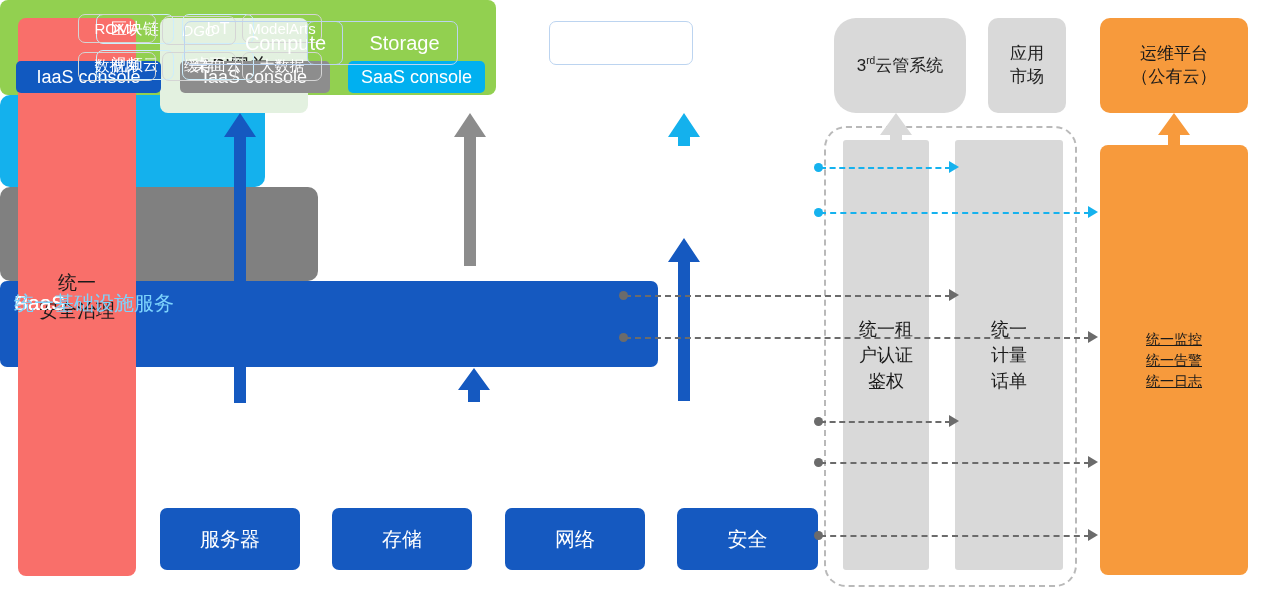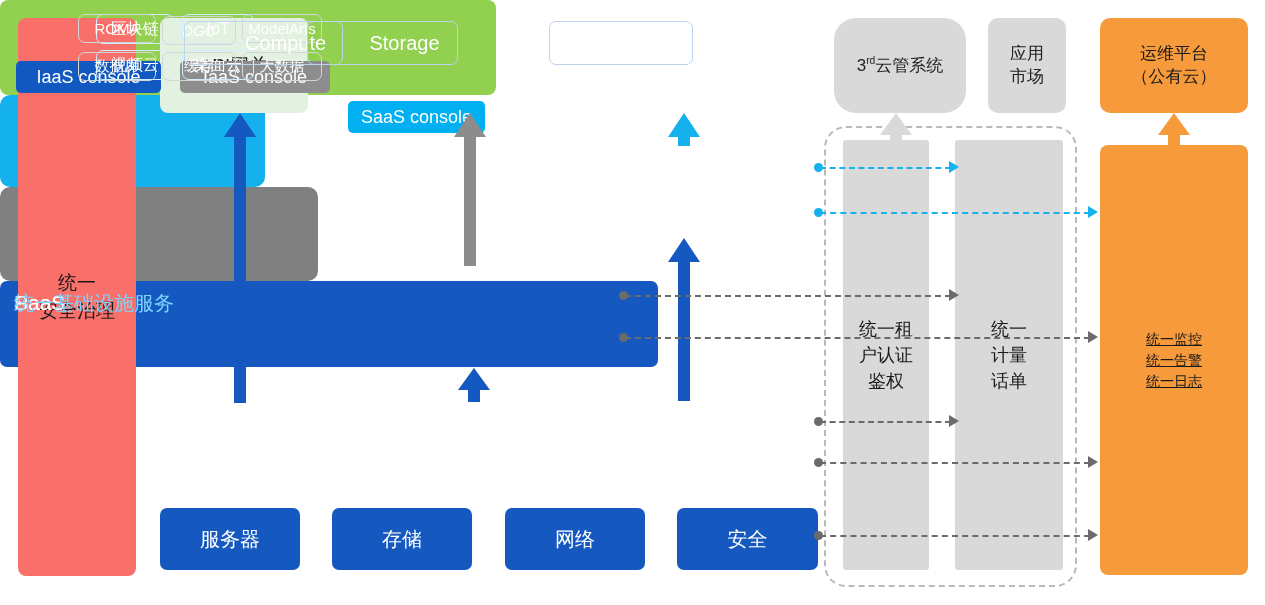--- a/index.html
+++ b/index.html
@@ -15,21 +15,21 @@
   #api-gateway{left:160px;top:18px;width:148px;height:95px;background:#e3f1e0;color:#222;font-size:19px;border-radius:8px;}
 
   
   #console-frame{left:322px;top:18px;width:496px;height:95px;background:#92d050;border-radius:8px;
      display:block;}
   #console-title{position:absolute;left:0;top:9px;width:100%;text-align:center;font-size:20px;color:#1b1b1b;}
   .console-chip{position:absolute;top:61px;height:32px;border-radius:5px;display:flex;align-items:center;
      justify-content:center;color:#fff;font-size:18px;}
   #iaas-console{left:16px;width:145px;background:#1159c0;}
   #paas-console{left:180px;width:150px;background:#8d8d8d;}
-  #saas-console{left:348px;width:137px;background:#00b0f0;margin-top:40px;}
+  #saas-console{left:348px;width:137px;background:#00b0f0;}
 
   
   #third-cloud{left:834px;top:18px;width:132px;height:95px;background:#d9d9d9;color:#222;font-size:17px;border-radius:22px;}
   #app-market{left:988px;top:18px;width:78px;height:95px;background:#d9d9d9;color:#222;font-size:17px;line-height:1.35;border-radius:10px;}
   #ops-public{left:1100px;top:18px;width:148px;height:95px;background:#f79a3c;color:#1a1a1a;font-size:17px;line-height:1.35;border-radius:10px;}
   #ops-pillar{left:1100px;top:145px;width:148px;height:430px;background:#f79a3c;color:#1a1a1a;font-size:14px;line-height:1.5;border-radius:8px;text-decoration:underline;}
 
   
   #saas-block{left:553px;top:145px;width:265px;height:92px;background:#14b1ed;border-radius:10px;}
   #saas-label{position:absolute;left:14px;top:50%;transform:translateY(-50%);color:#fff;font-size:21px;}

